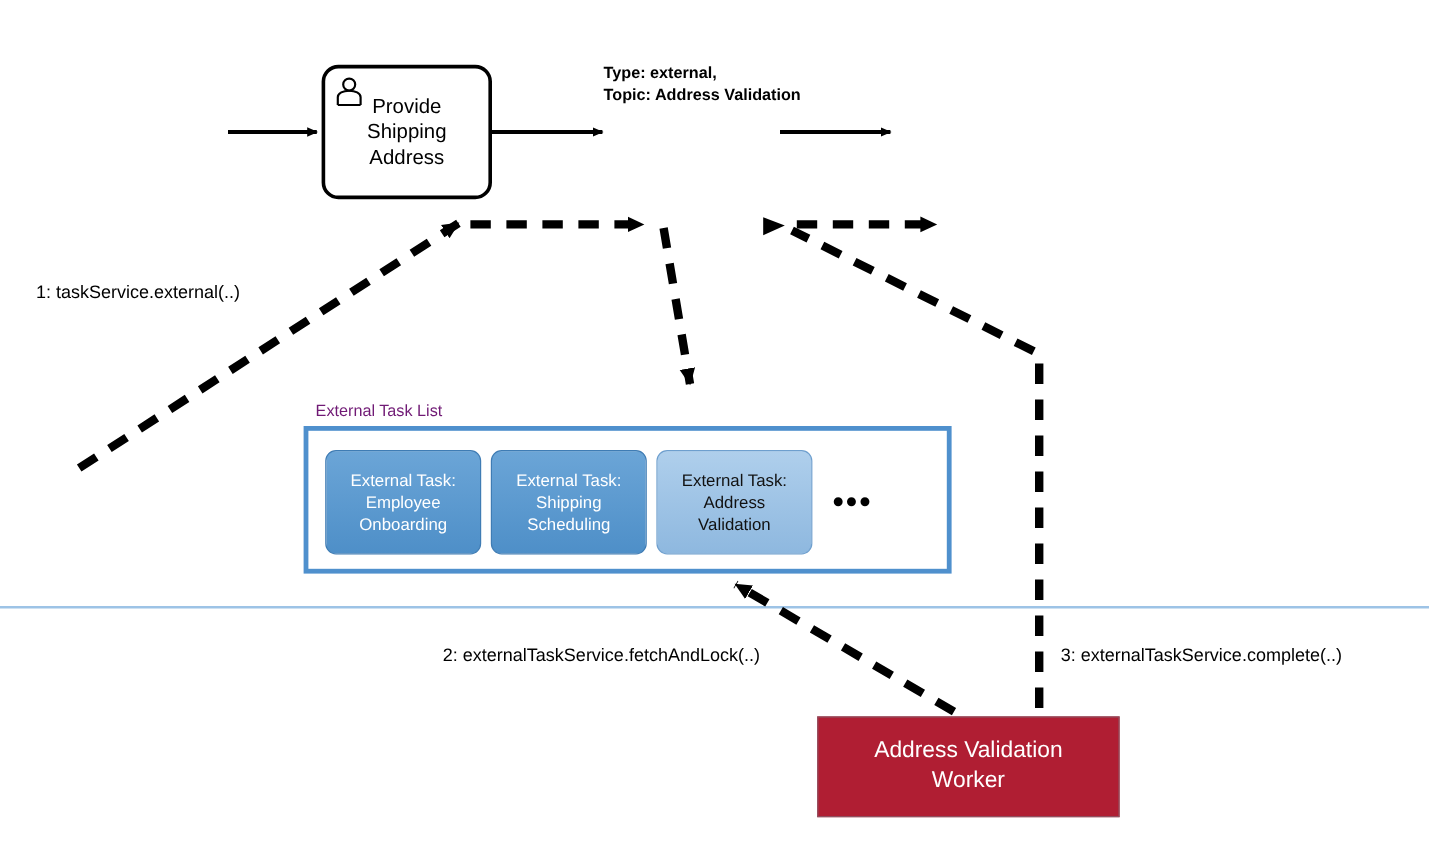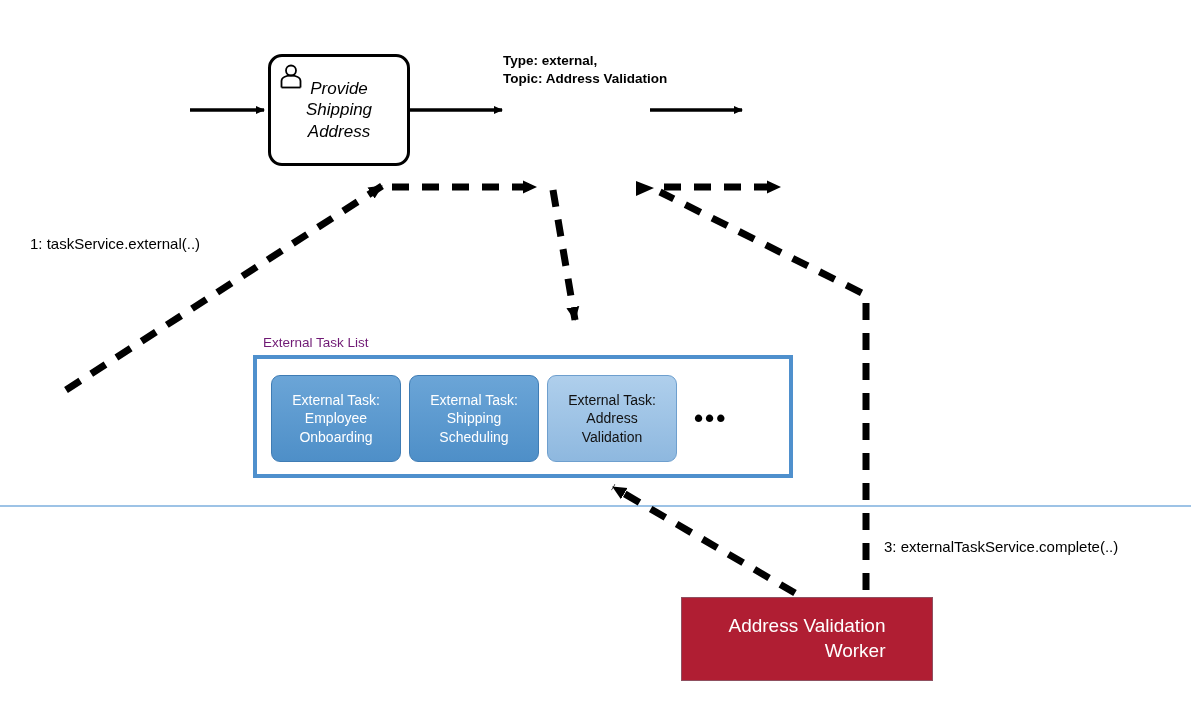--- a/index.html
+++ b/index.html
@@ -31,21 +31,20 @@
     border-radius: 14px;
     background: #ffffff;
     display: flex;
     align-items: center;
     justify-content: center;
     text-align: center;
     color: #000000;
     font-family: "Liberation Sans", sans-serif;
     font-size: 17px;
     line-height: 1.25;
-    font-style: italic;
   }
   .bpmn-task .task-label { padding: 0 6px; }
   .task-icon {
     position: absolute;
     left: 7px;
     top: 6px;
     width: 26px;
     height: 26px;
   }
 
@@ -129,21 +128,21 @@
     left: 681px;
     top: 597px;
     width: 252px;
     height: 84px;
     box-sizing: border-box;
     background: #B01E33;
     border: 1px solid #8F5060;
     display: flex;
     align-items: center;
     justify-content: center;
-    text-align: right;
+    text-align: center;
     color: #ffffff;
     font-family: "Liberation Sans", sans-serif;
     font-size: 19px;
     line-height: 1.3;
   }
 </style>
 </head>
 <body>
 
 <div id="canvas">
@@ -212,20 +211,21 @@
     <div class="etask highlight" style="left:290px;">
       <span style="white-space:pre-line;">External Task:
 Address
 Validation</span>
     </div>
   </div>
 
   <div id="etask-ellipsis">•••</div>
 
   <div class="call-label" style="left:30px; top:235px;">1: taskService.external(..)</div>
+  <div class="call-label" style="left:369px; top:538px;">2: externalTaskService.fetchAndLock(..)</div>
   <div class="call-label" style="left:884px; top:538px;">3: externalTaskService.complete(..)</div>
 
   <div id="worker-box">
     <span style="white-space:pre-line;">Address Validation
 Worker</span>
   </div>
 
 </div>
 
 </body></html>

